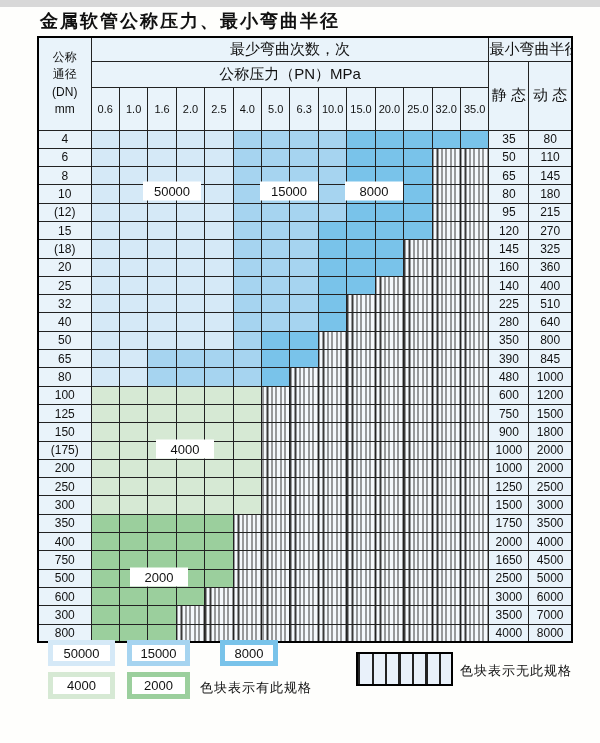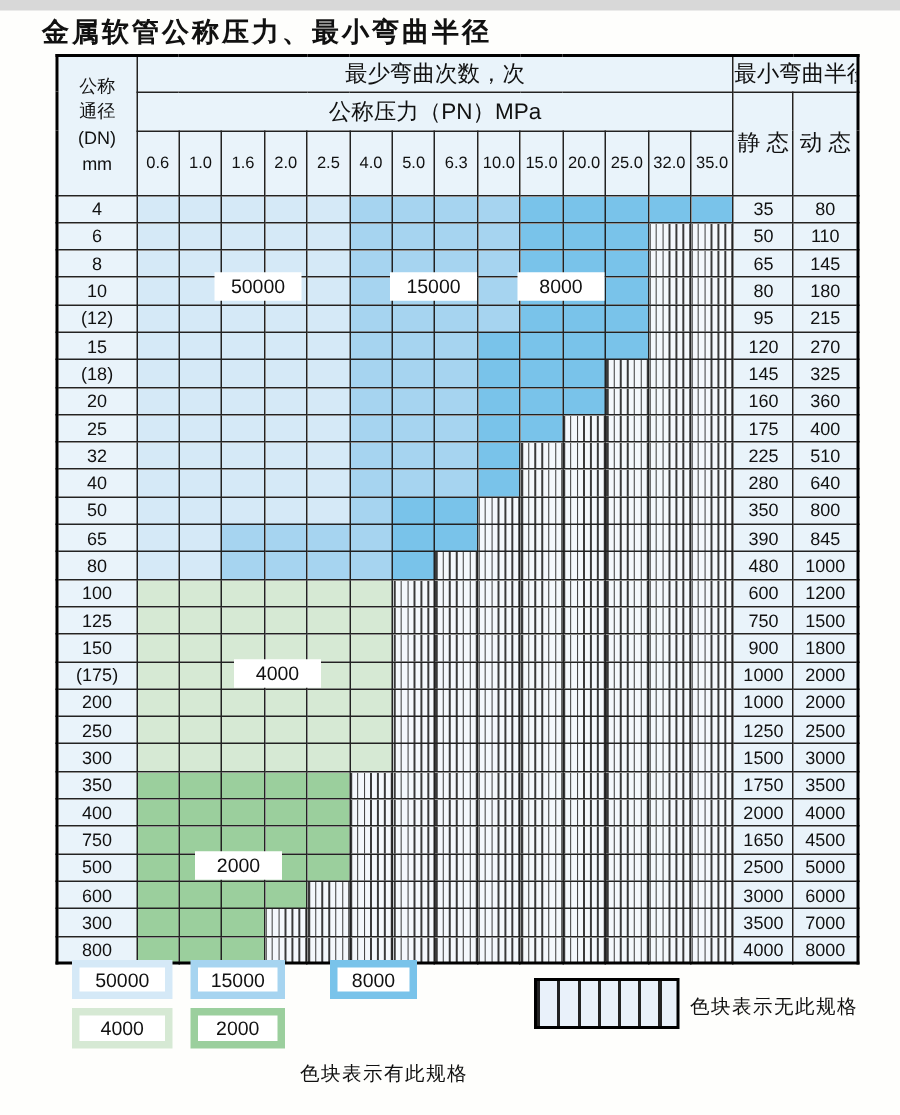--- a/index.html
+++ b/index.html
@@ -1,19 +1,19 @@
 <!DOCTYPE html>
 <html style="--c50000: #d5e9f7; --c15000: #a6d4f0; --c8000: #79c3ea; --c4000: #d6e9d4; --c2000: #9bcf9d; --header: #e9f3fa; --hatch: #f4f8fc; --grid: #222222;"><head>
 <meta charset="utf-8">
 <style>
   html,body{margin:0;padding:0;width:600px;height:743px;overflow:hidden;background:#fefefc;
     font-family:"Liberation Sans","DejaVu Sans",sans-serif;color:#111;}
   .page{position:relative;width:600px;height:743px;}
   .top-strip{position:absolute;left:0;top:0;width:600px;height:7px;background:#d8d8d8;}
-  .title{position:absolute;left:28px;top:9px;font-size:18px;font-weight:bold;letter-spacing:2px;
+  .title{position:absolute;left:40px;top:9px;font-size:18px;font-weight:bold;letter-spacing:2px;
     font-family:"DejaVu Serif","DejaVu Sans",serif;}
   .table-wrap{position:absolute;left:37px;top:36px;width:534px;}
   table{border-collapse:collapse;table-layout:fixed;width:534px;border:2px solid #000;}
   th,td{border:1px solid var(--grid);padding:0;text-align:center;overflow:hidden;
     font-weight:normal;white-space:nowrap;}
   thead th{background:var(--header);font-size:15px;}
   .hr1{height:24px;margin-top:44px;} .hr2{height:26px;} .hr3{height:43px;}
   .dn-h{font-size:12px;line-height:1.45;}
   .p-val{font-size:11px;}
   tbody tr{height:18.3px;}
@@ -258,21 +258,21 @@
             <td class="c-50000"></td>
             <td class="c-15000"></td>
             <td class="c-15000"></td>
             <td class="c-15000"></td>
             <td class="c-8000"></td>
             <td class="c-8000"></td>
             <td class="hatch"></td>
             <td class="hatch"></td>
             <td class="hatch"></td>
             <td class="hatch"></td>
-            <td class="side">175</td>
+            <td class="side">140</td>
             <td class="side">400</td>
           </tr>
           <tr>
             <td class="side">32</td>
             <td class="c-50000"></td>
             <td class="c-50000"></td>
             <td class="c-50000"></td>
             <td class="c-50000"></td>
             <td class="c-50000"></td>
             <td class="c-15000"></td>
@@ -649,17 +649,17 @@
       </div>
       <div class="legend-box" style="left: 220px; top: 640px; width: 58px; height: 26px; background: var(--c8000);">
         <div class="inner">8000</div>
       </div>
       <div class="legend-box" style="left: 48px; top: 672px; width: 67px; height: 27px; background: var(--c4000);">
         <div class="inner">4000</div>
       </div>
       <div class="legend-box" style="left: 127px; top: 672px; width: 63px; height: 27px; background: var(--c2000);">
         <div class="inner">2000</div>
       </div>
-      <div class="legend-text" style="left: 200px; top: 707px;">色块表示有此规格</div>
+      <div class="legend-text" style="left: 200px; top: 679px;">色块表示有此规格</div>
       <div class="legend-hatch" style="left: 356px; top: 652px; width: 97px; height: 34px;"></div>
       <div class="legend-text" style="left: 460px; top: 662px;">色块表示无此规格</div>
     </div>
 </div>
 
 </body></html>

